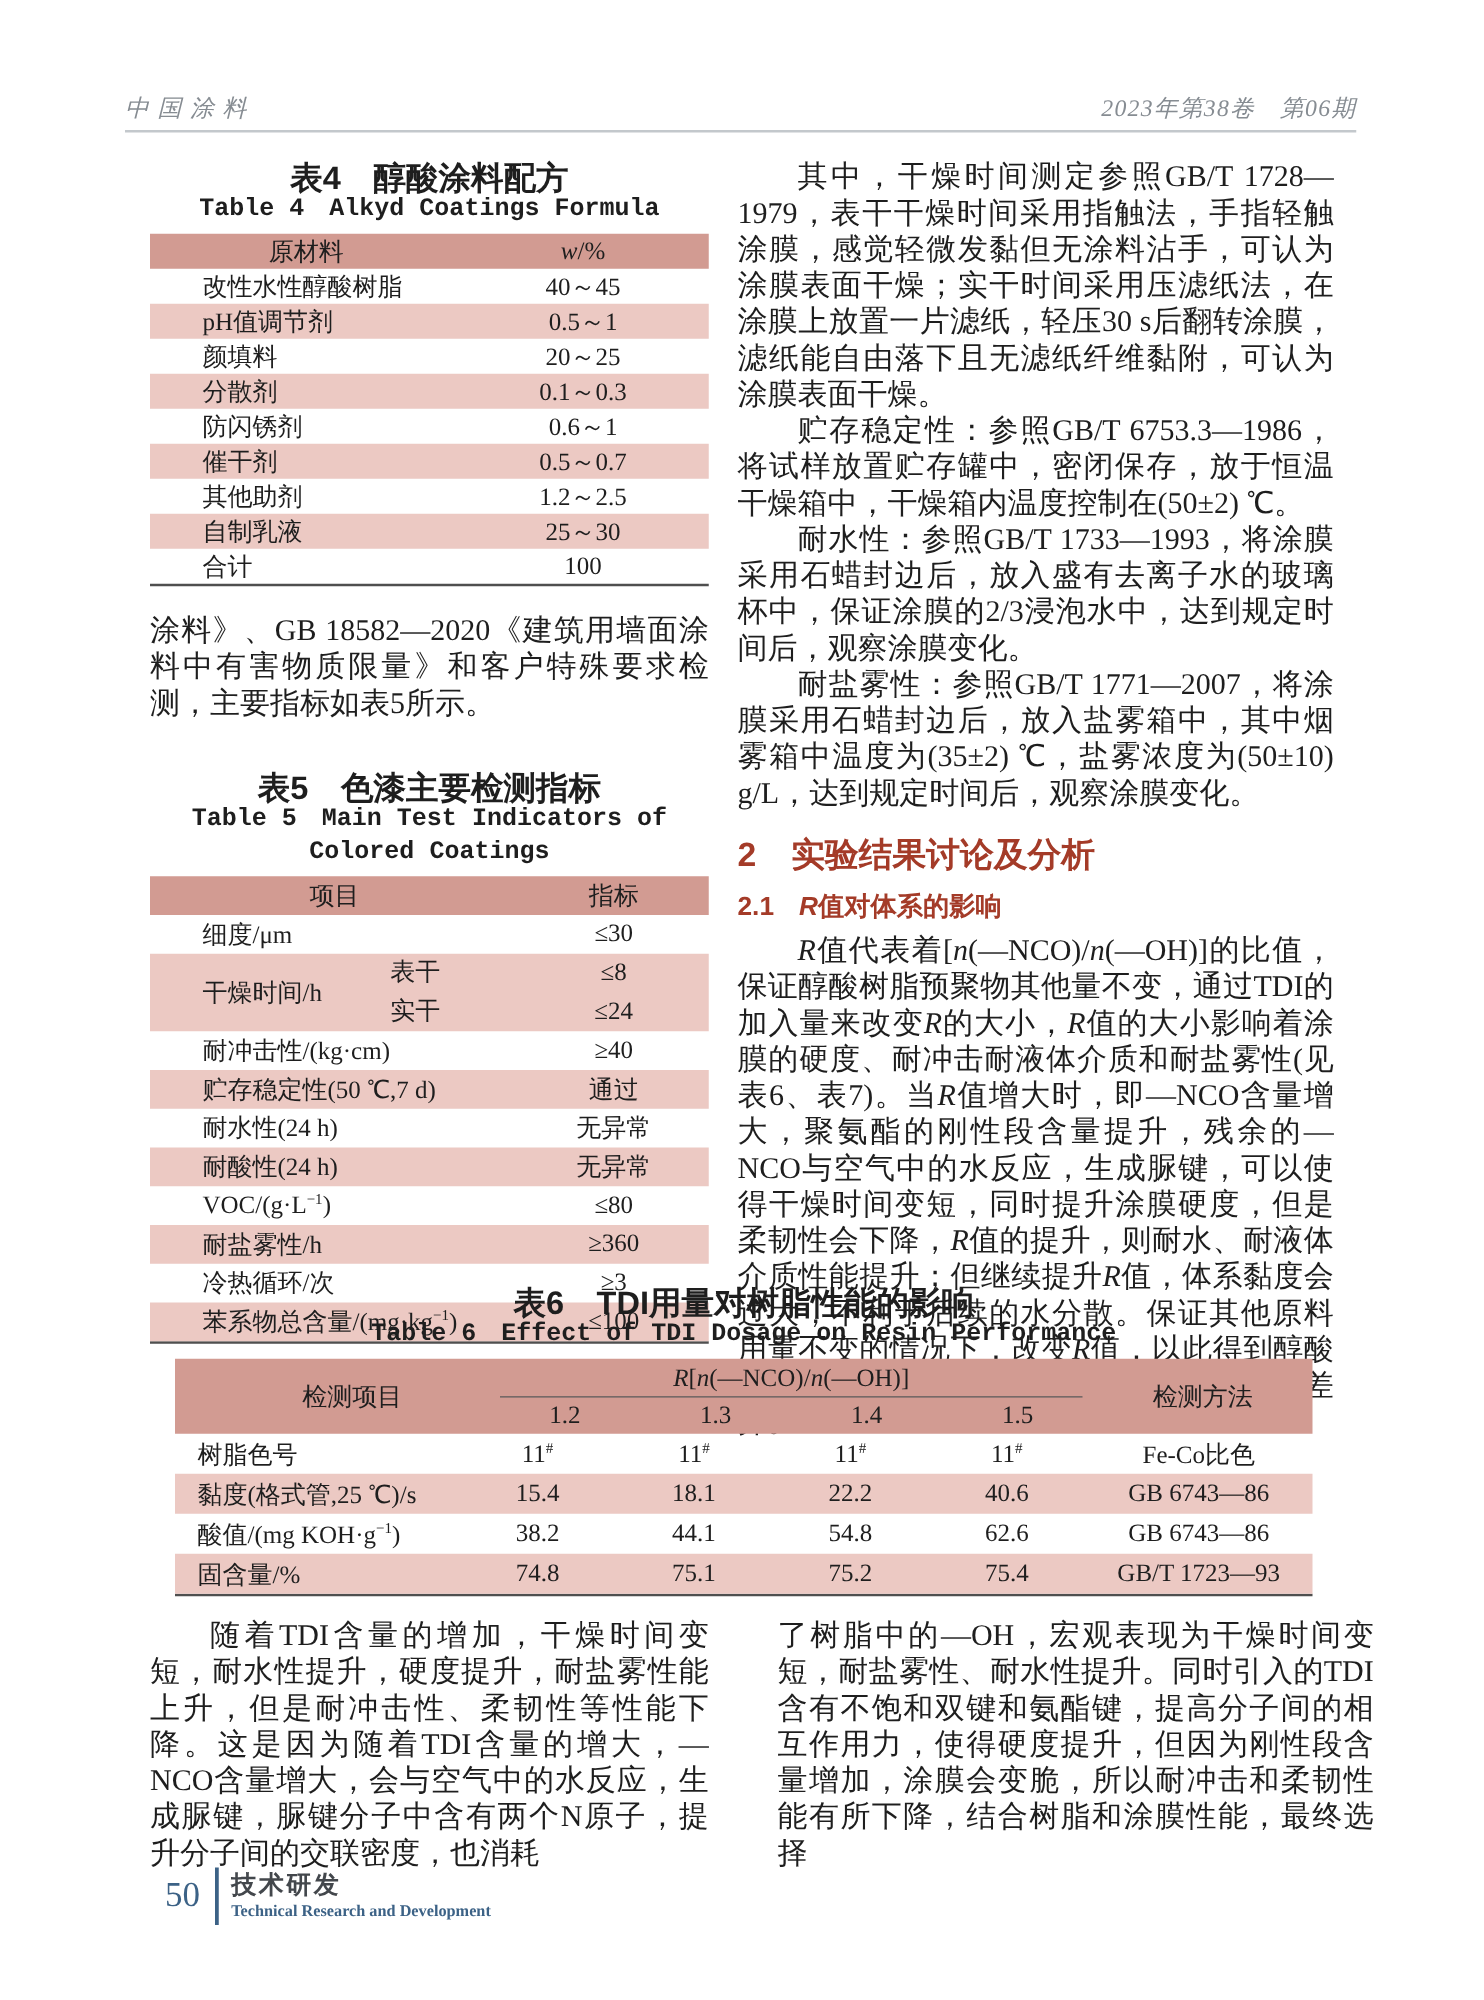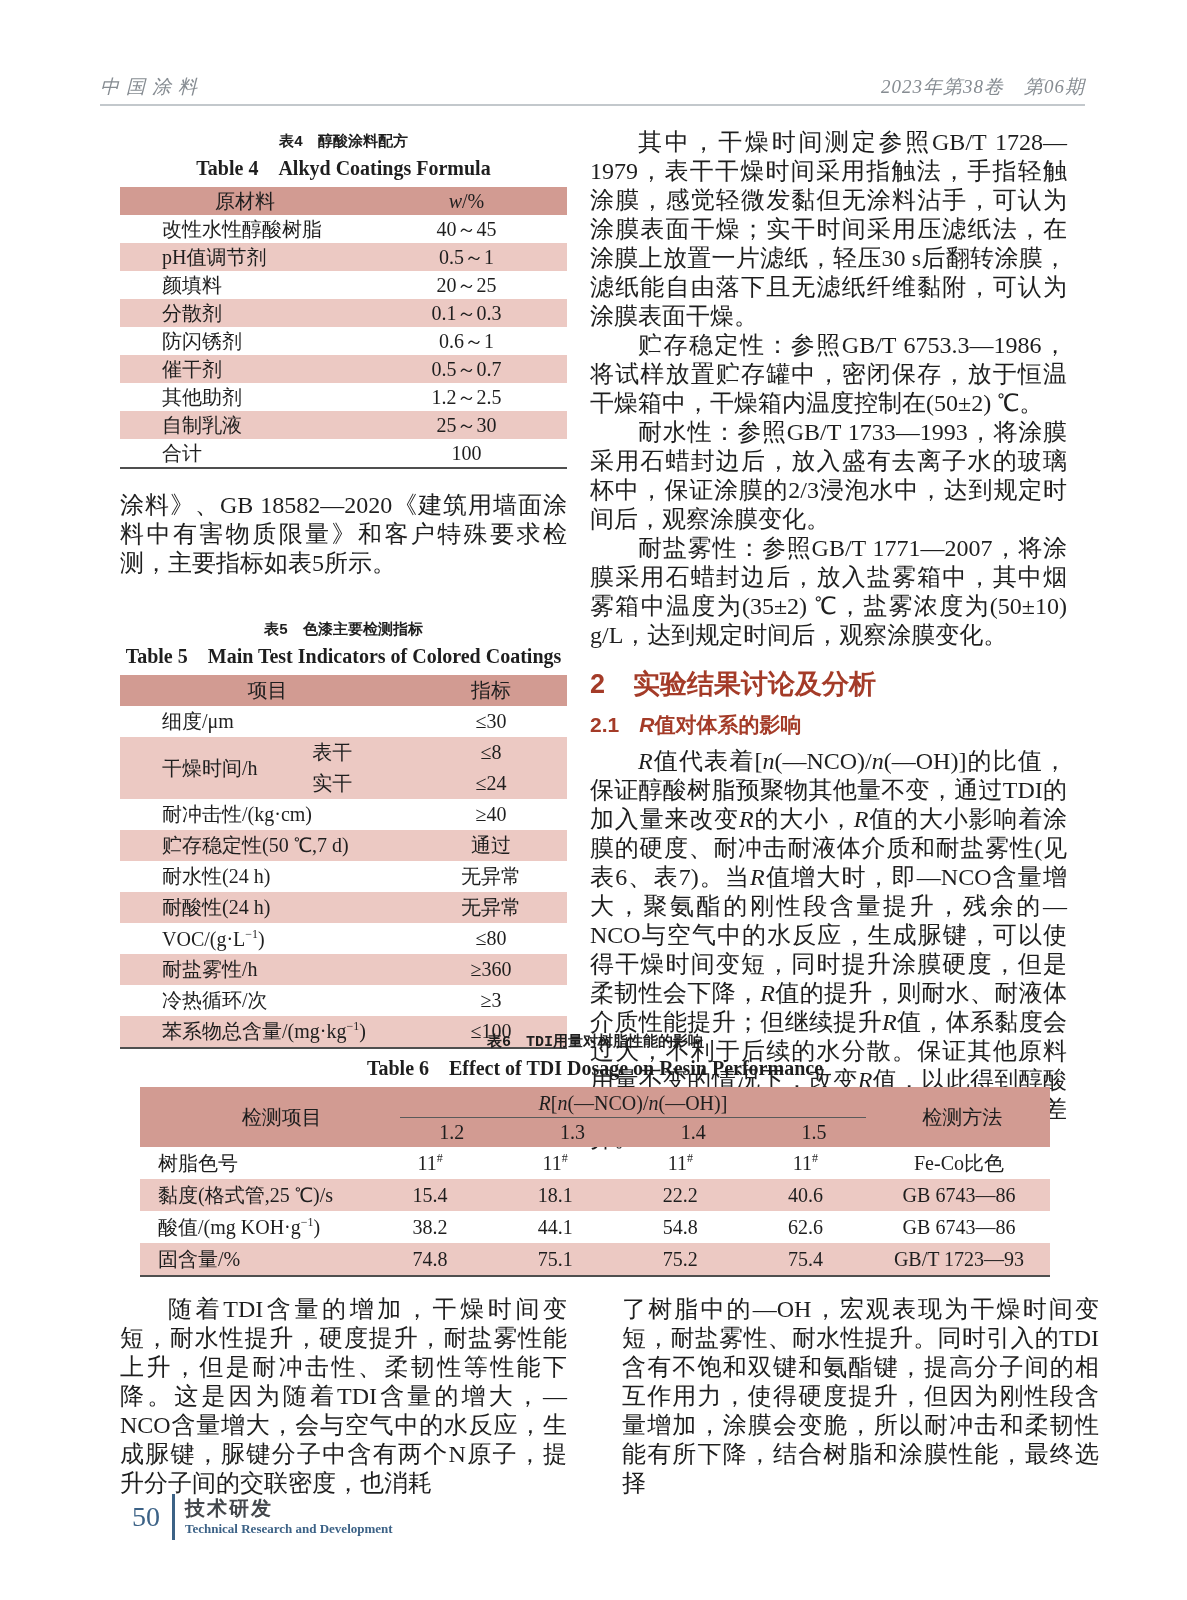--- a/index.html
+++ b/index.html
@@ -19,22 +19,22 @@
   .header-rule { position:absolute; left:100px; top:104px; width:985px; height:2px; background:#c3c8cc; }
 
   
   .col-left  { position:absolute; left:120px; top:130px; width:447px; }
   .col-right { position:absolute; left:590px; top:128px; width:477px; }
 
   .para { font-size:24px; line-height:29px; text-align:justify; margin:0; text-indent:2em; }
   .noindent { text-indent:0; }
 
   
-  .tbl-title-cn { text-align:center; font-family:Liberation Mono, monospace; font-weight:bold; font-size:15px; line-height:25px; }
-  .tbl-title-en { text-align:center; font-weight:bold; font-size:20px; line-height:26px; margin-bottom:6px; }
+  .tbl-title-cn { text-align:center; font-family:Liberation Sans, sans-serif; font-weight:bold; font-size:26px; line-height:25px; }
+  .tbl-title-en { text-align:center; font-weight:bold; font-size:20px; line-height:26px; margin-bottom:6px;font-family:Liberation Mono, monospace; }
 
   
   .tbl { width:100%; border-bottom:2px solid #4f4f4f; font-size:20px; }
   .trow { display:flex; align-items:center; }
   .thead { background:#d29b92; }
   .pink  { background:#ecc9c3; }
 
   
   .tbl4 .trow { height:28px; }
   .tbl4 .c1 { width:55%; padding-left:42px; box-sizing:border-box; }

